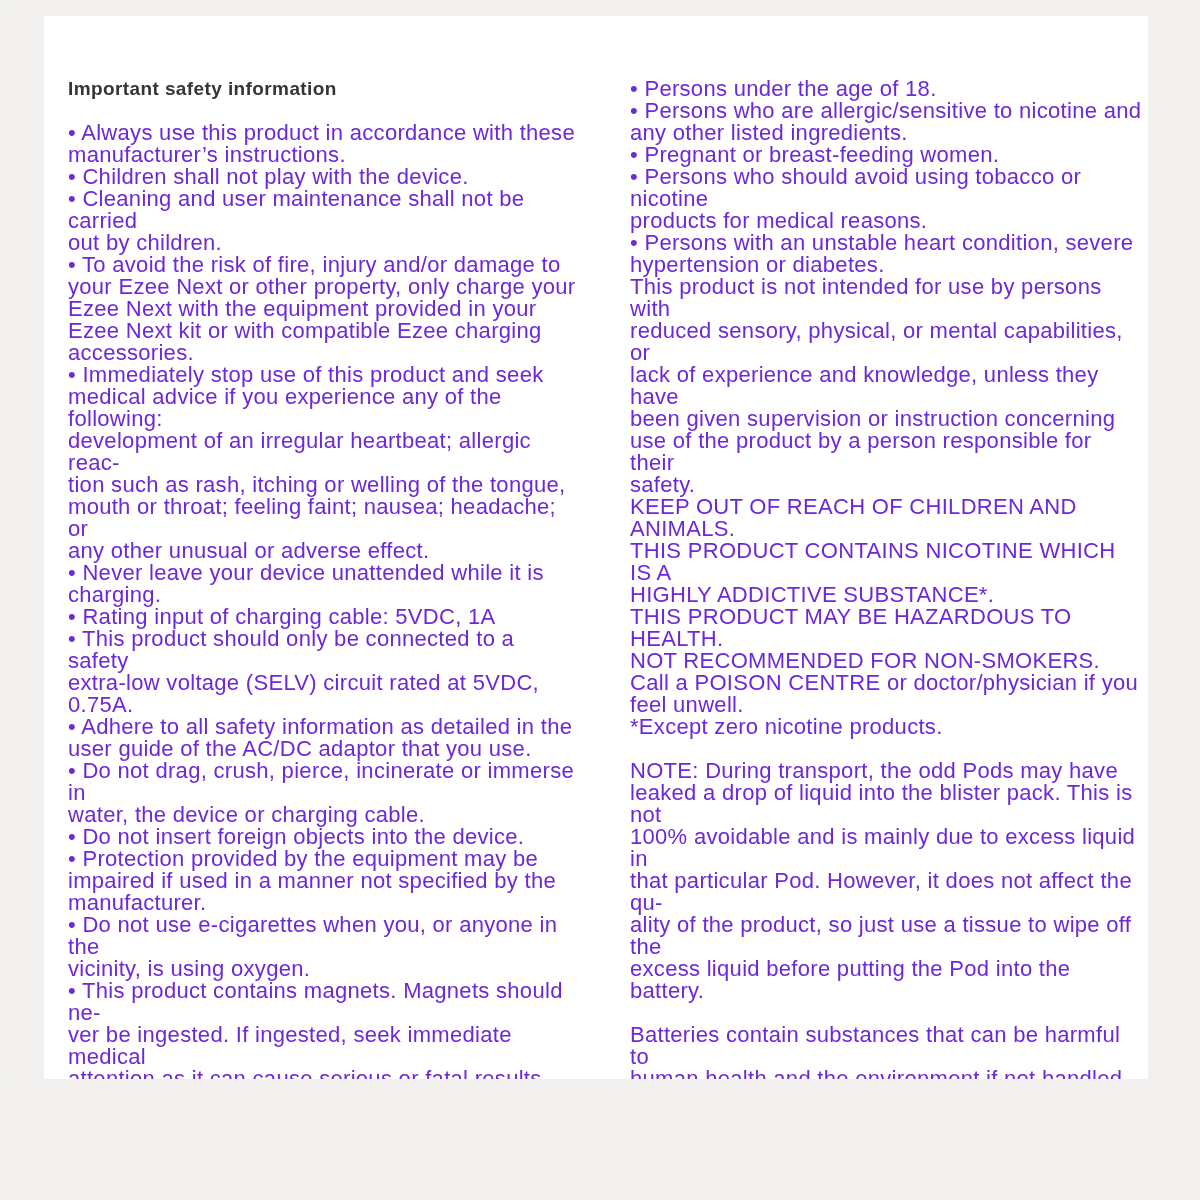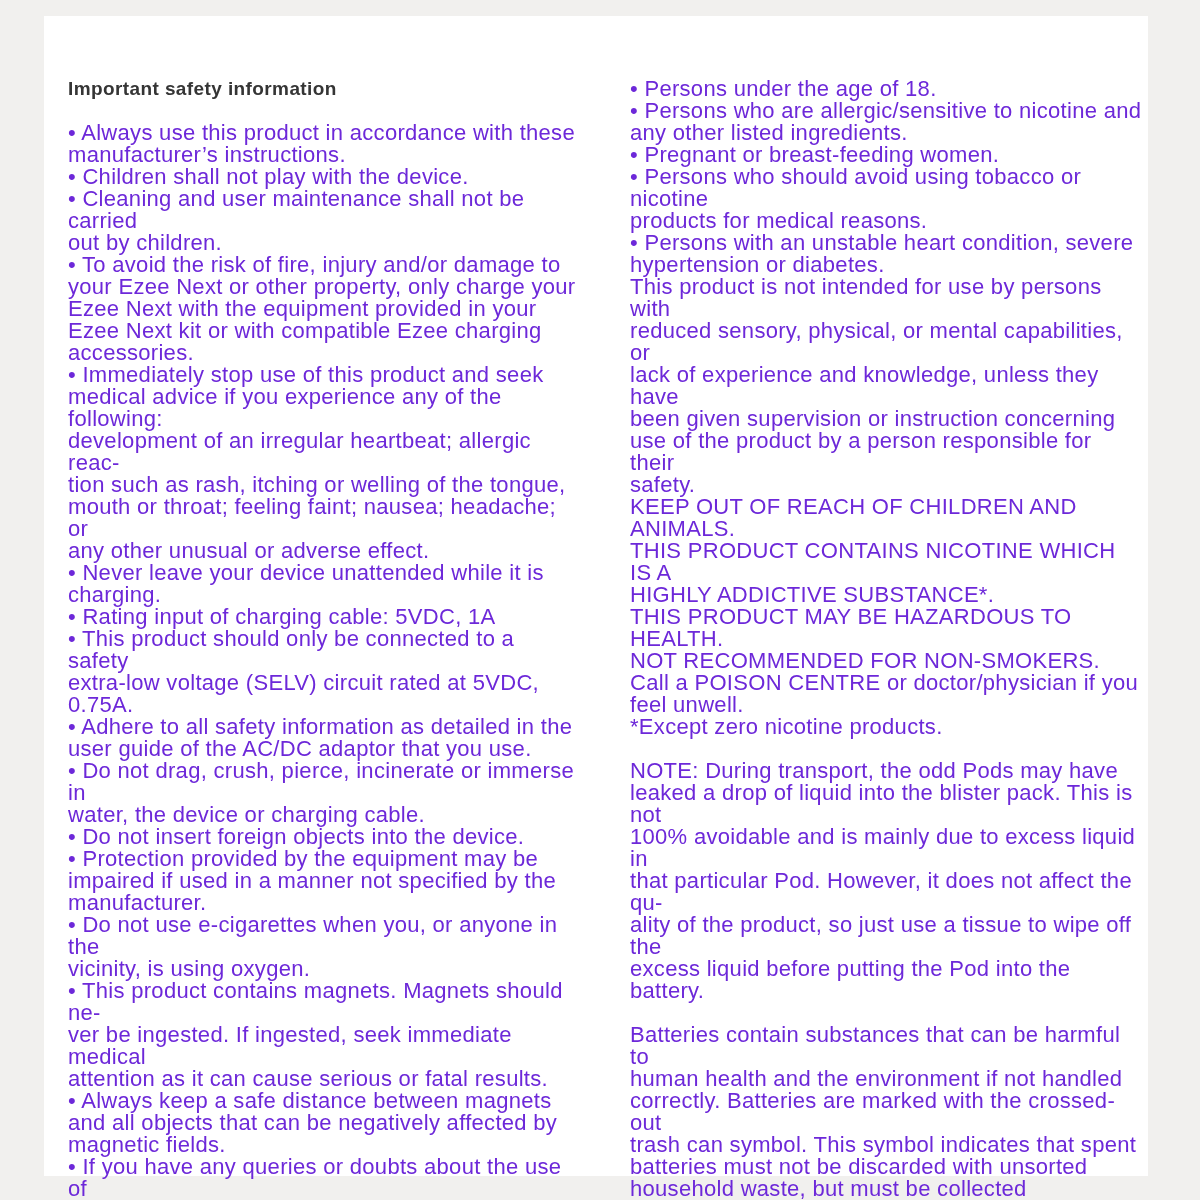--- a/index.html
+++ b/index.html
@@ -6,21 +6,21 @@
     margin: 0;
     padding: 0;
     width: 1200px;
     height: 1200px;
     background: #f1f0ee;
     font-family: "Liberation Sans", sans-serif;
   }
   .page {
     position: relative;
     width: 1200px;
-    height: 1200px;
+    height: 1079px;
     background: #f1f0ee;
     overflow: hidden;
     border-radius: 18px;
   }
   .card {
     position: absolute;
     left: 44px;
     top: 16px;
     width: 1104px;
     height: 1160px;

